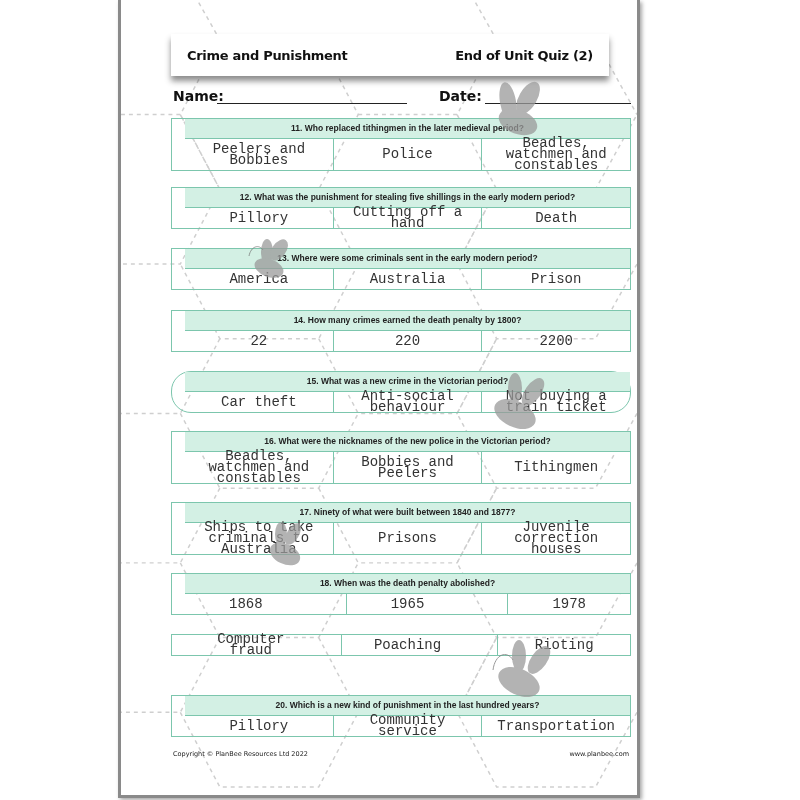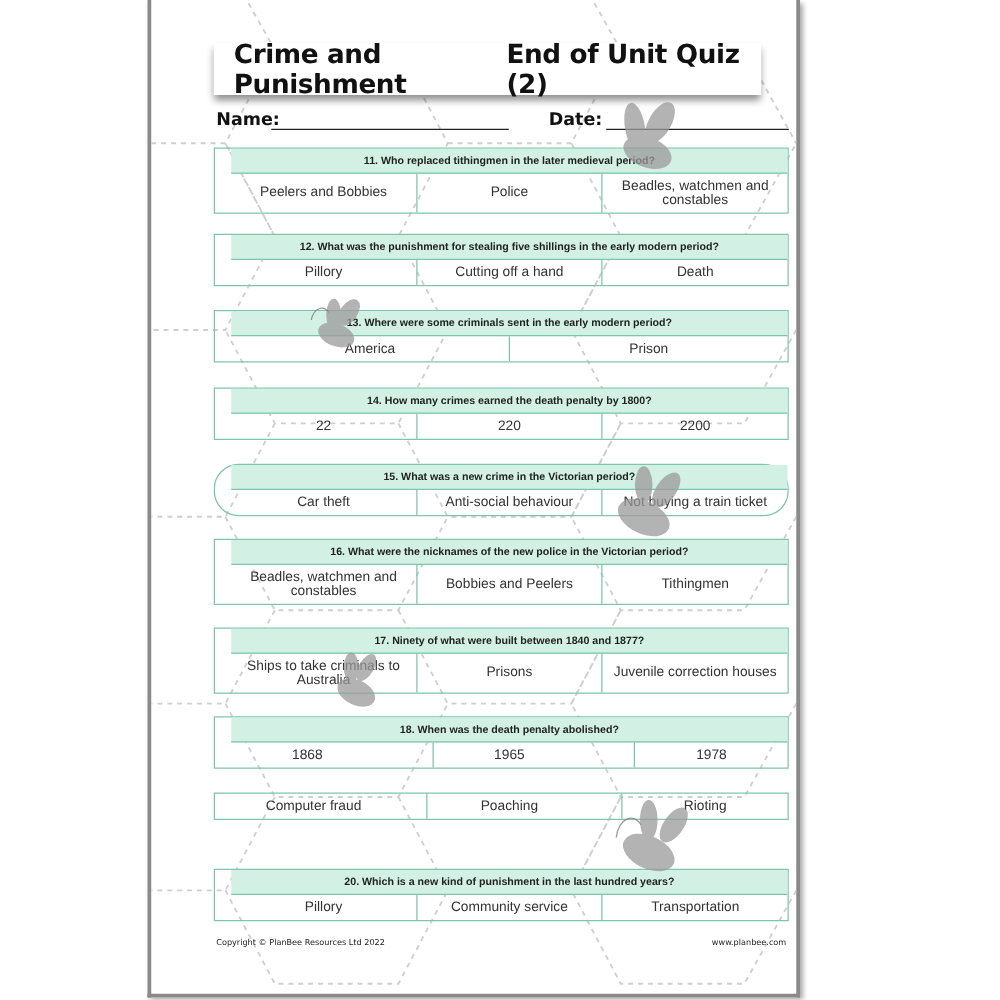--- a/index.html
+++ b/index.html
@@ -4,28 +4,28 @@
 <style>
   html,body{margin:0;padding:0;background:#ffffff;}
   body{width:800px;height:800px;position:relative;overflow:hidden;font-family:"Liberation Sans",sans-serif;}
   .page{position:absolute;left:118px;top:0;width:522px;height:798px;background:#fff;
         border-left:3px solid #8a8a8a;border-right:3px solid #8a8a8a;border-bottom:3px solid #8a8a8a;
         box-shadow:2px 2px 4px rgba(0,0,0,0.35);box-sizing:border-box;}
   .bg-lines{position:absolute;left:0;top:0;width:100%;height:100%;pointer-events:none;}
   .title-bar{position:absolute;left:50px;top:34px;width:438px;height:42px;background:#fff;
         box-shadow:0 5px 6px rgba(0,0,0,0.45);display:flex;justify-content:space-between;align-items:center;
         padding:0 16px;box-sizing:border-box;}
-  .title-bar span{font-family:"DejaVu Sans",sans-serif;font-weight:bold;font-size:21px;color:#111;letter-spacing:-0.3px;}
+  .title-bar span{font-family:"DejaVu Sans",sans-serif;font-weight:bold;font-size:13px;color:#111;letter-spacing:-0.3px;}
   .name-row{position:absolute;left:52px;top:88px;width:456px;height:20px;font-family:"DejaVu Sans",sans-serif;font-weight:bold;font-size:14px;color:#111;}
   .name-row .lbl{position:absolute;top:0;}
   .name-row .line{position:absolute;top:15px;border-bottom:1px solid #222;}
   .q{position:absolute;left:50px;width:460px;border:1px solid #7cc6ad;box-sizing:border-box;padding-left:13px;}
   .q .head{background:#d3f0e4;text-align:center;font-weight:bold;font-size:8.5px;color:#222;height:19px;line-height:19px;border-bottom:1px solid #7cc6ad;}
   .q .opts{display:flex;}
-  .q .opt{flex:1;text-align:center;font-size:11px;color:#333;display:flex;align-items:center;justify-content:center;padding:0 8px;line-height:11px;}
+  .q .opt{flex:1;text-align:center;font-size:14px;color:#333;display:flex;align-items:center;justify-content:center;padding:0 8px;line-height:11px;font-family:Liberation Mono, monospace;}
   .q .opt + .opt{border-left:1px solid #7cc6ad;}
   .footer{position:absolute;left:52px;top:750px;width:456px;font-family:"DejaVu Sans",sans-serif;font-weight:normal;font-size:6.5px;color:#222;display:flex;justify-content:space-between;}
   .bee{position:absolute;pointer-events:none;opacity:0.75;}
 </style>
 </head>
 <body>
 
 <div class="page">
 
   <svg class="bg-lines" viewBox="0 0 522 798" preserveAspectRatio="none">
@@ -81,20 +81,21 @@
       <div class="opt">Pillory</div>
       <div class="opt">Cutting off a hand</div>
       <div class="opt">Death</div>
     </div>
   </div>
 
   <div class="q" style="top:248px;">
     <div class="head">13. Where were some criminals sent in the early modern period?</div>
     <div class="opts" style="height:20px;">
       <div class="opt">America</div>
+      <div class="opt">Australia</div>
       <div class="opt">Prison</div>
     </div>
   </div>
 
   <div class="q" style="top:310px;">
     <div class="head">14. How many crimes earned the death penalty by 1800?</div>
     <div class="opts" style="height:20px;">
       <div class="opt">22</div>
       <div class="opt">220</div>
       <div class="opt">2200</div>

